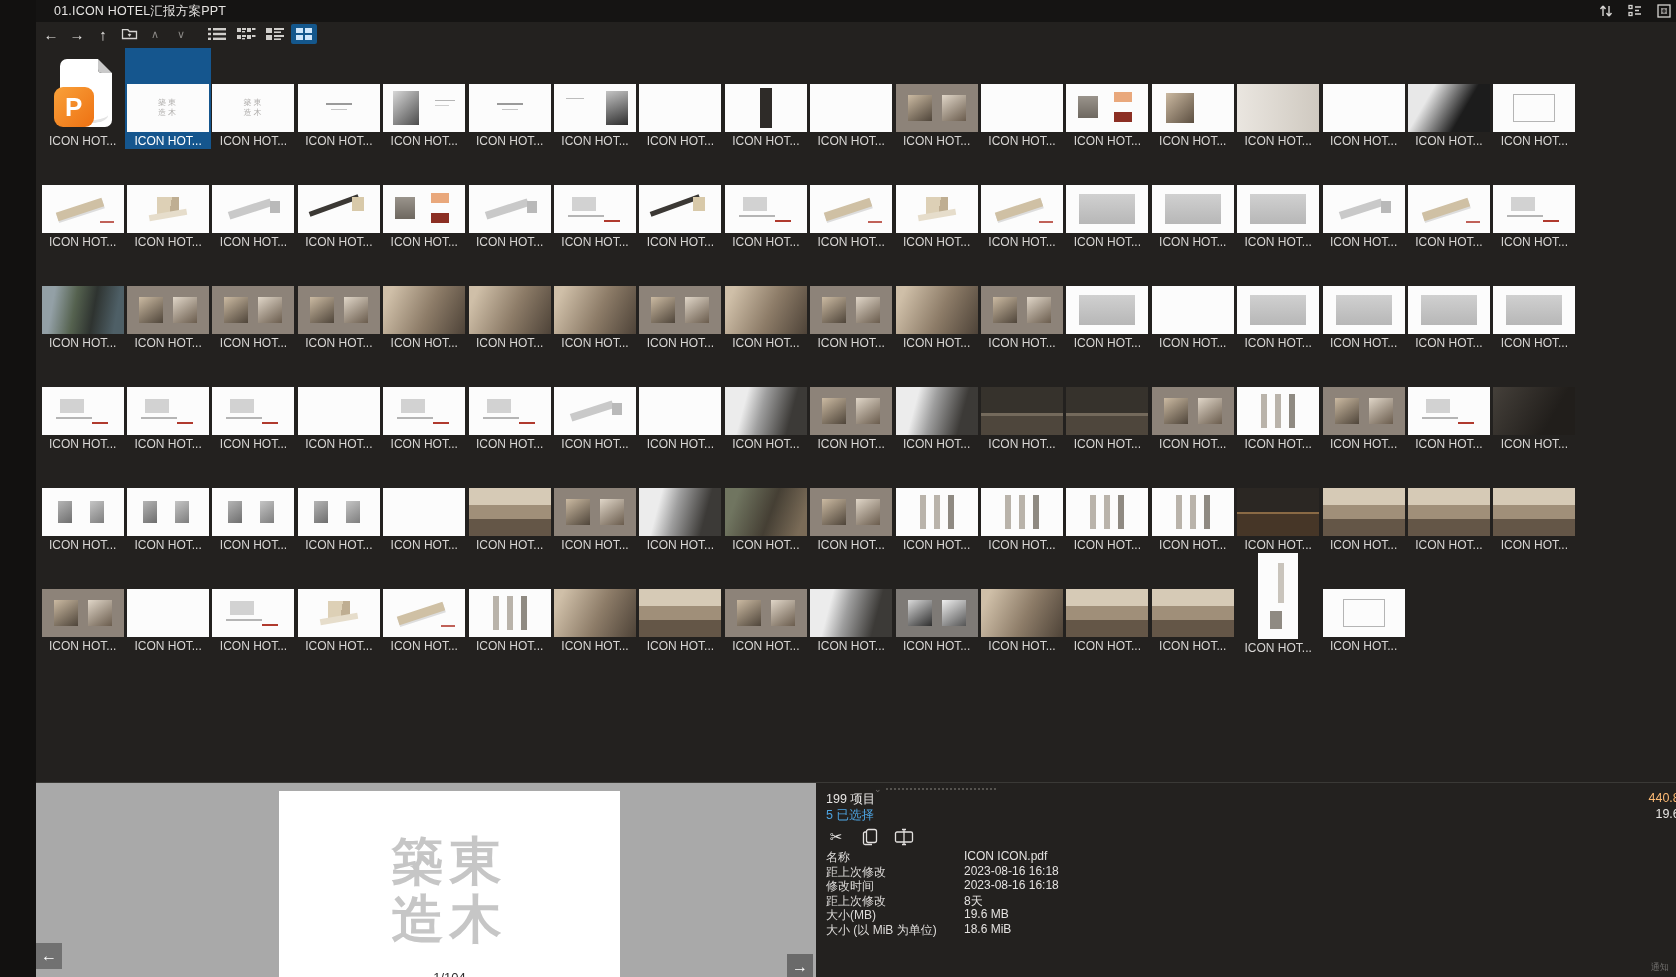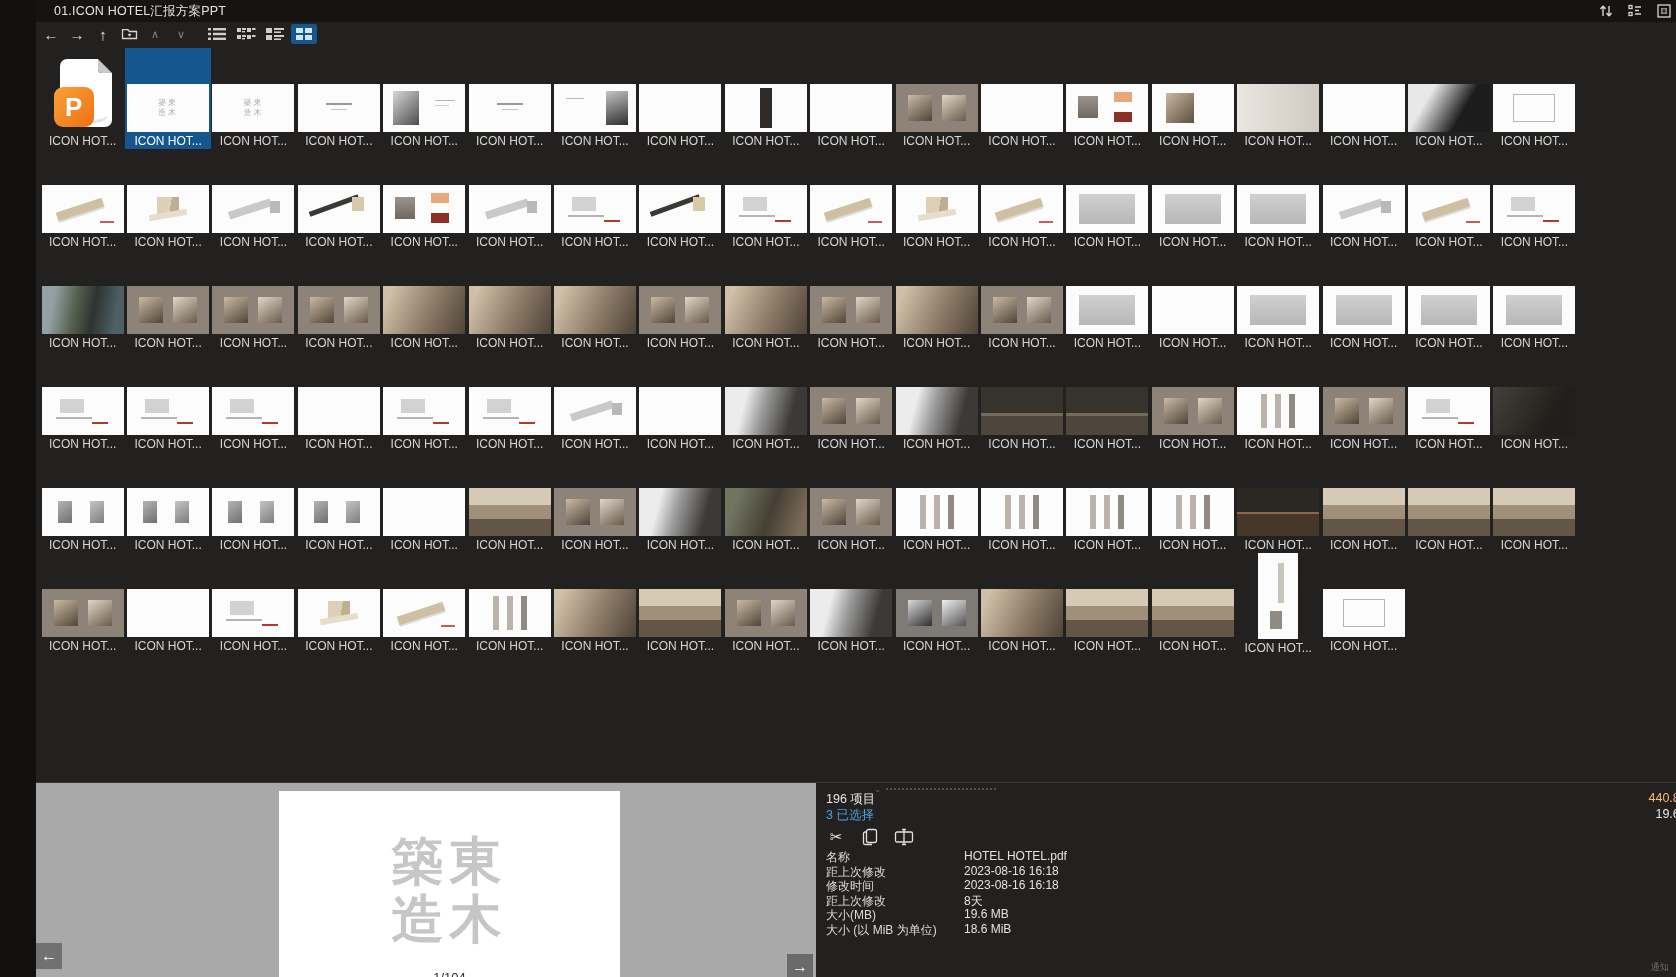--- a/index.html
+++ b/index.html
@@ -664,22 +664,22 @@
       </div>
       <div class="pv-btn pv-prev">←</div>
       <div class="pv-btn pv-next">→</div>
     </div>
 
     <div class="infopanel">
       <div class="splitter">
         <span>⌄</span>
         <span class="splitter-dots"></span>
       </div>
-      <div class="st-count">196 项目</div>
-      <div class="st-sel">3 已选择</div>
+      <div class="st-count">199 项目</div>
+      <div class="st-sel">5 已选择</div>
       <div class="st-total">440.8 MB</div>
       <div class="st-selsize">19.6 MB</div>
 
       <div class="act-row">
         <div class="act-btn">✂</div>
         <div class="act-btn">
           <svg width="16" height="18" viewBox="0 0 16 18">
               <g fill="none" stroke="#e2e0de" stroke-width="1.3">
                 <rect x="4.5" y="1.5" width="10" height="13" rx="2"></rect>
                 <path d="M4.5 4H3a1.5 1.5 0 0 0-1.5 1.5V15A1.5 1.5 0 0 0 3 16.5h7"></path>
@@ -700,21 +700,21 @@
             <g fill="none" stroke="#d6d4d2" stroke-width="1.2">
               <path d="M2.5 4.5l1 11h8l1-11"></path>
               <path d="M1 4.5h13M5.5 4.5v-2h4v2M6.3 7v5.5M8.7 7v5.5"></path>
             </g>
           </svg>
       </div>
 
       <div class="details" id="details-rows">
           <div class="drow">
             <div class="dlabel">名称</div>
-            <div class="dvalue">HOTEL HOTEL.pdf</div>
+            <div class="dvalue">ICON ICON.pdf</div>
           </div>
           <div class="drow">
             <div class="dlabel">距上次修改</div>
             <div class="dvalue">2023-08-16  16:18</div>
           </div>
           <div class="drow">
             <div class="dlabel">修改时间</div>
             <div class="dvalue">2023-08-16  16:18</div>
           </div>
           <div class="drow">

